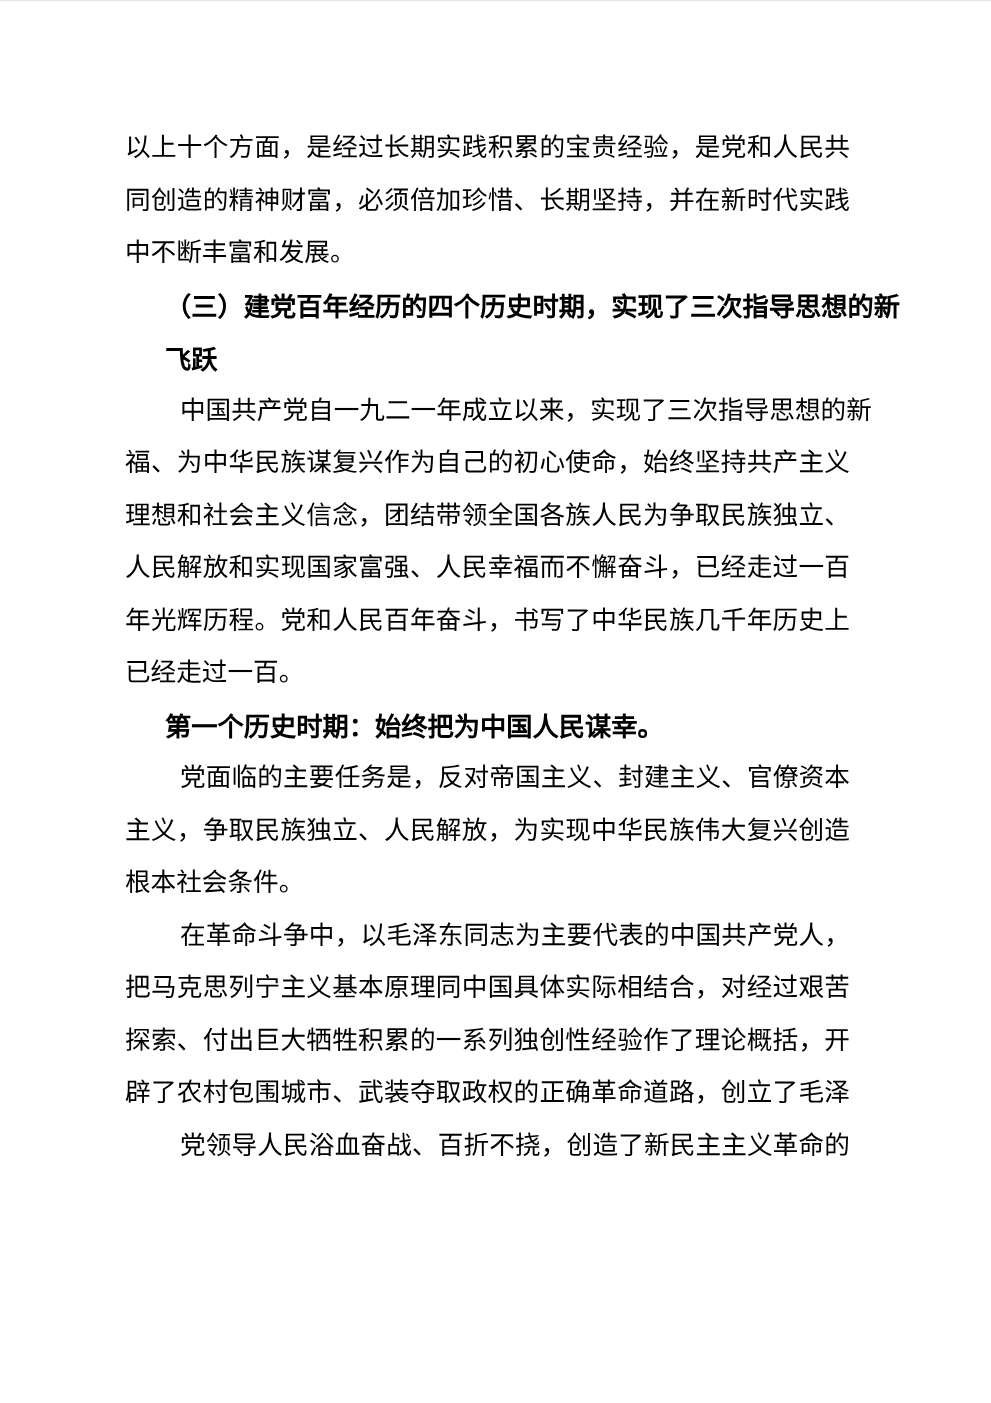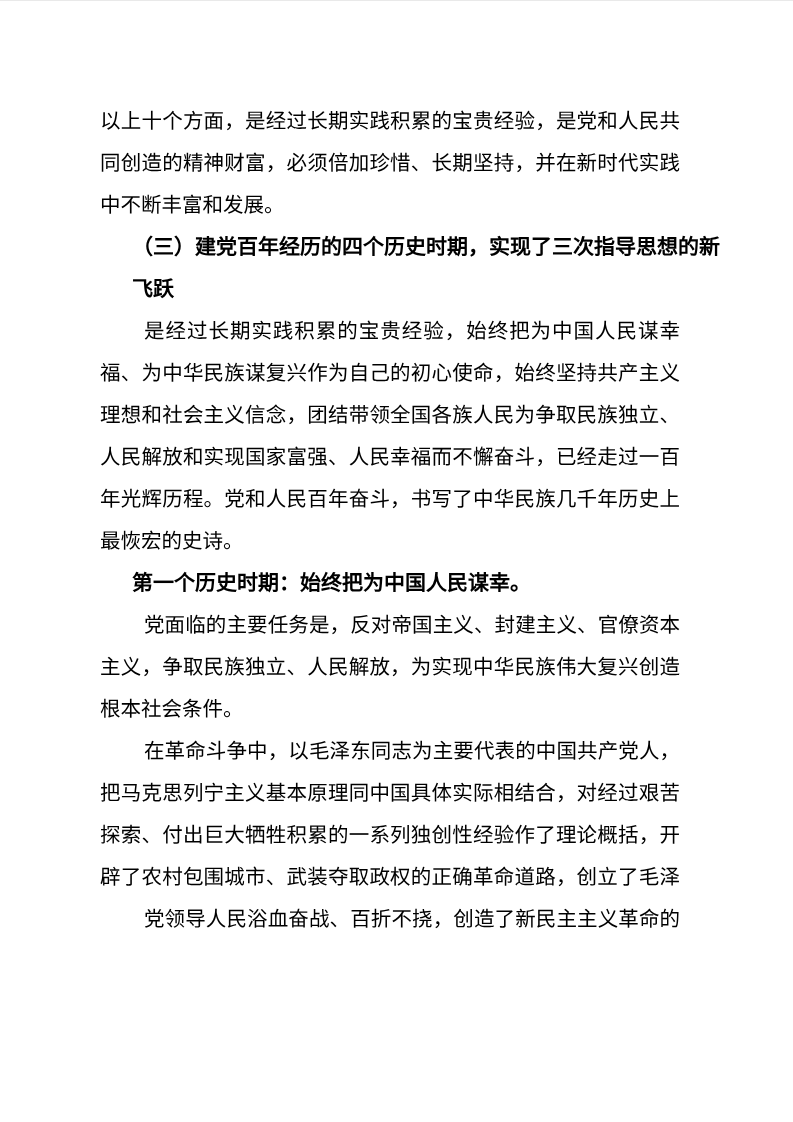--- a/index.html
+++ b/index.html
@@ -24,21 +24,21 @@
   }
   .block {
     margin: 0;
     padding: 0;
   }
   .line {
     height: 42px;
     line-height: 42px;
     font-size: 20.5px;
     color: #000000;
-    font-family: Liberation Sans, sans-serif;
+    font-family: Liberation Mono, monospace;
     text-align: justify;
     text-align-last: justify;
     white-space: nowrap;
     overflow: visible;
   }
   .line.heading {
     font-family: "Liberation Sans", "DejaVu Sans", sans-serif;
     font-weight: 700;
     font-size: 21px;
     margin-left: 32px;
@@ -59,26 +59,26 @@
       <div class="block">
         <div class="line">以上十个方面，是经过长期实践积累的宝贵经验，是党和人民共</div>
         <div class="line">同创造的精神财富，必须倍加珍惜、长期坚持，并在新时代实践</div>
         <div class="line lastline">中不断丰富和发展。</div>
       </div>
       <div class="block">
         <div class="line heading">（三）建党百年经历的四个历史时期，实现了三次指导思想的新</div>
         <div class="line heading lastline">飞跃</div>
       </div>
       <div class="block">
-        <div class="line indent">是经过长期实践积累的宝贵经验，始终把为中国人民谋幸</div>
+        <div class="line indent">中国共产党自一九二一年成立以来，实现了三次指导思想的新</div>
         <div class="line">福、为中华民族谋复兴作为自己的初心使命，始终坚持共产主义</div>
         <div class="line">理想和社会主义信念，团结带领全国各族人民为争取民族独立、</div>
         <div class="line">人民解放和实现国家富强、人民幸福而不懈奋斗，已经走过一百</div>
         <div class="line">年光辉历程。党和人民百年奋斗，书写了中华民族几千年历史上</div>
-        <div class="line lastline">最恢宏的史诗。</div>
+        <div class="line lastline">已经走过一百。</div>
       </div>
       <div class="block">
         <div class="line heading lastline">第一个历史时期：始终把为中国人民谋幸。</div>
       </div>
       <div class="block">
         <div class="line indent">党面临的主要任务是，反对帝国主义、封建主义、官僚资本</div>
         <div class="line">主义，争取民族独立、人民解放，为实现中华民族伟大复兴创造</div>
         <div class="line lastline">根本社会条件。</div>
       </div>
       <div class="block">

